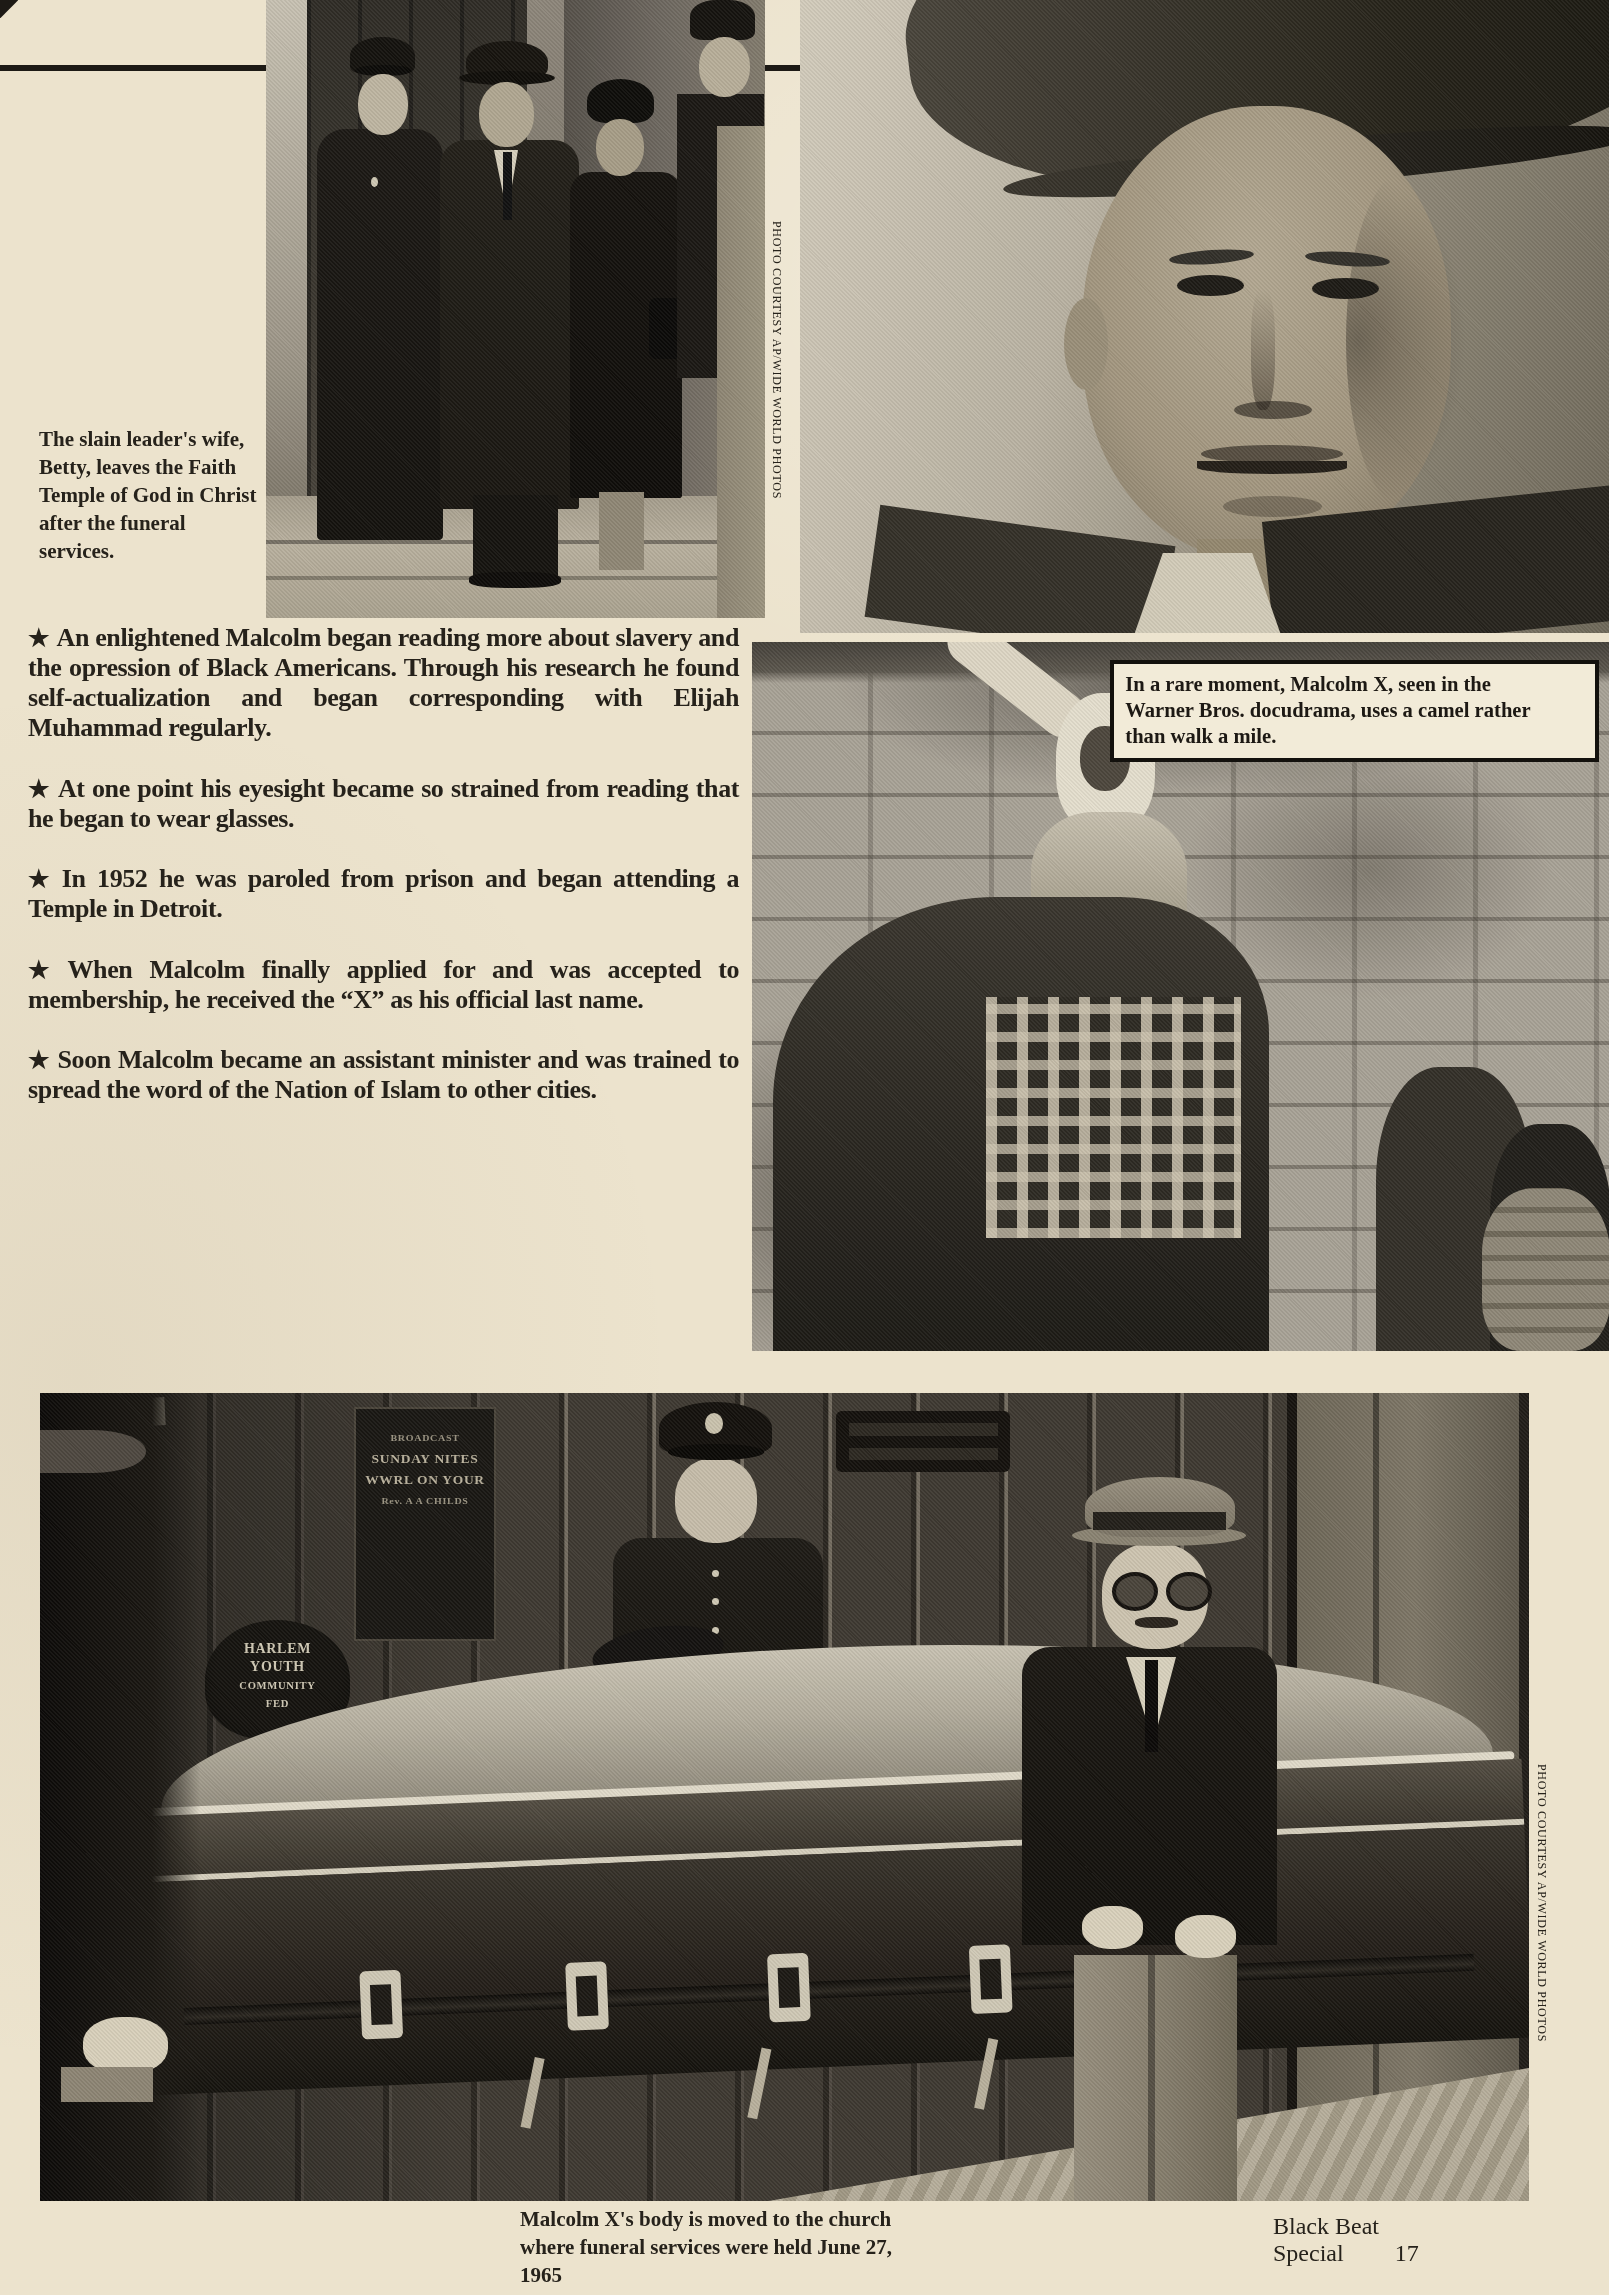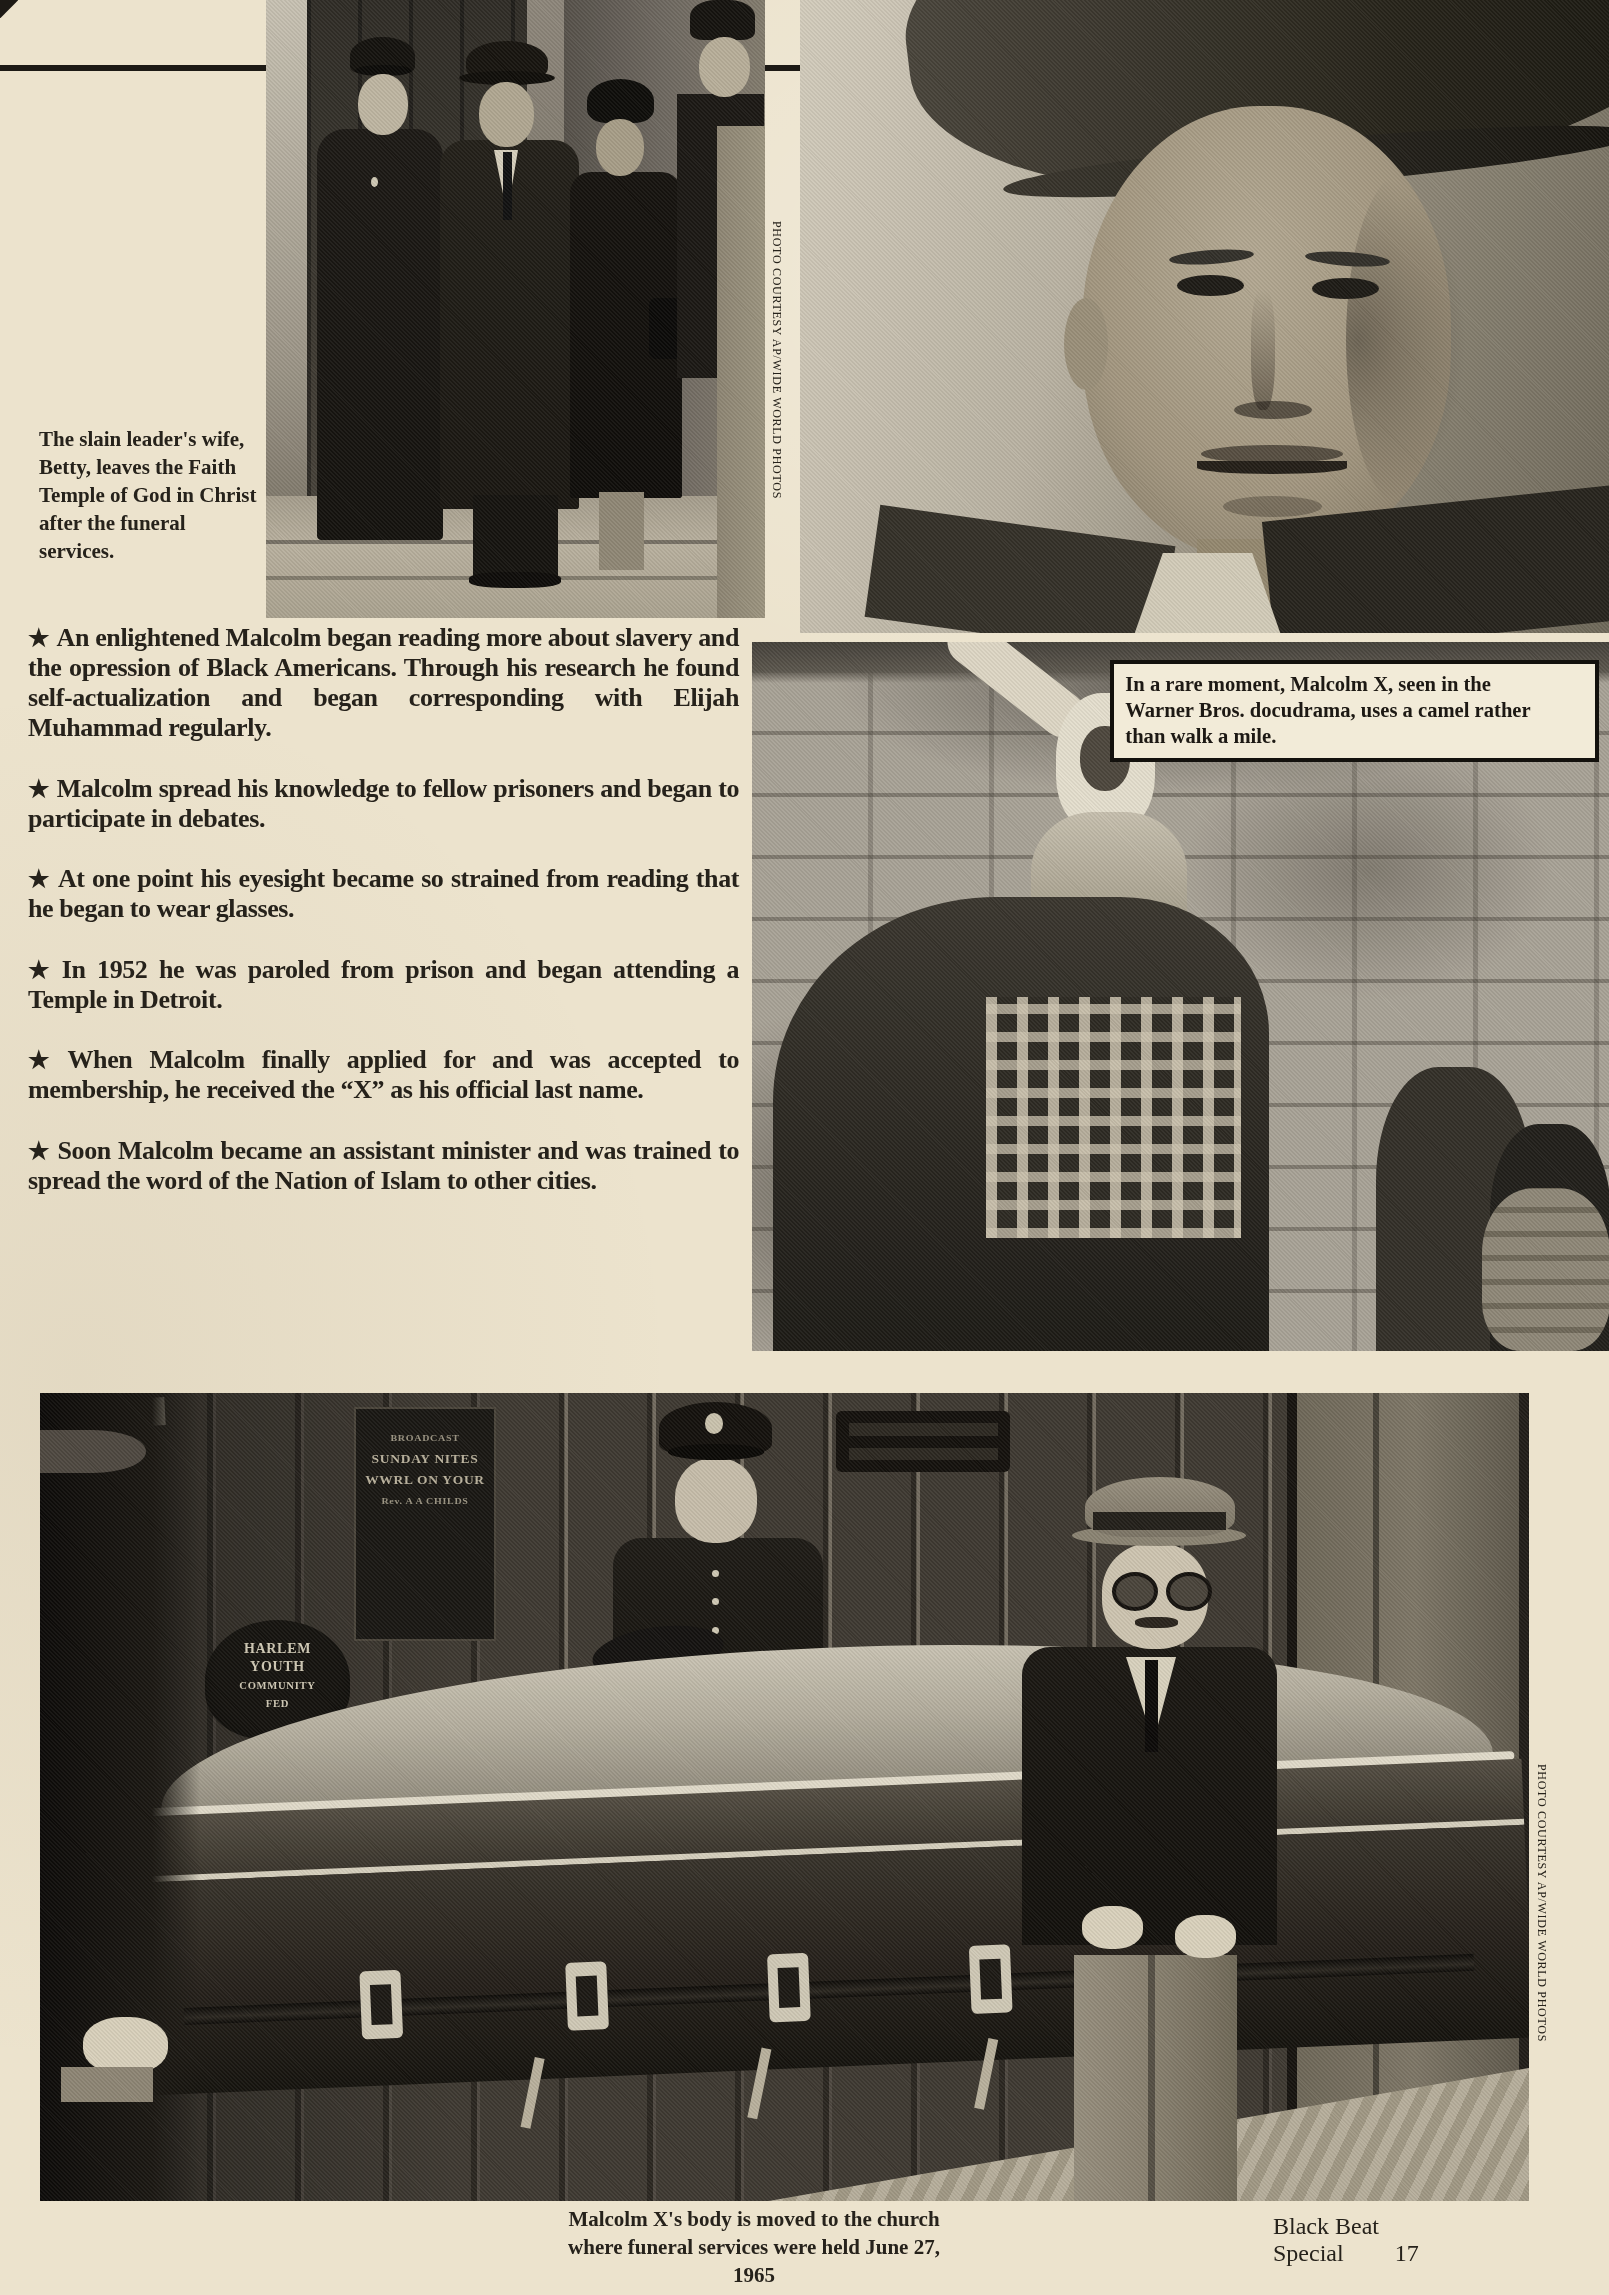--- a/index.html
+++ b/index.html
@@ -216,21 +216,21 @@
   .ca-left-hatbrim{left:0;top:37px;width:106px;height:43px;background:#4e4840;border-radius:0 50% 50% 0;z-index:41;}
   .ca-left-glove{left:43px;top:624px;width:85px;height:57px;background:#d8d0bb;border-radius:45%;z-index:42;}
   .ca-left-cuff{left:21px;top:674px;width:92px;height:35px;background:#8d8574;z-index:42;}
   
   .ca-floor{left:723px;top:660px;width:766px;height:149px;z-index:25;
     background:repeating-linear-gradient(115deg,#b6ae9b 0 11.3px,#a09884 11.3px 23px);
     clip-path:polygon(0 100%,100% 10%,100% 100%);}
 
   
   .caption-bottom{position:absolute;left:520px;top:2205px;width:468px;font-weight:bold;font-size:21px;line-height:28px;color:#26221b;}
-  .caption-bottom .cap-line{display:block;text-align:center;}
+  .caption-bottom .cap-line{display:block;}
   .footer{position:absolute;left:1273px;top:2213px;width:255px;font-size:24px;color:#26221b;}
   .footer .pagenum{margin-left:51px;}
 
   
   .corner-mark{position:absolute;left:0;top:0;width:18.4px;height:18.4px;background:#1d1a15;clip-path:polygon(0 0,100% 0,0 100%);}
 </style>
 </head>
 <body>
 
 <div class="page">
@@ -296,21 +296,20 @@
   <div class="caption-left">
     <span class="cap-line">The slain leader's wife,</span>
     <span class="cap-line">Betty, leaves the Faith</span>
     <span class="cap-line">Temple of God in Christ</span>
     <span class="cap-line">after the funeral</span>
     <span class="cap-line">services.</span>
   </div>
 
   <ul class="bullets">
     <li><span class="star">★</span><span>An enlightened Malcolm began reading more about slavery and the opression of Black Americans. Through his research he found self-actualization and began corresponding with Elijah Muhammad regularly.</span></li>
-    <li><span class="star">★</span><span>Malcolm spread his knowledge to fellow prisoners and began to participate in debates.</span></li>
     <li><span class="star">★</span><span>At one point his eyesight became so strained from reading that he began to wear glasses.</span></li>
     <li><span class="star">★</span><span>In 1952 he was paroled from prison and began attending a Temple in Detroit.</span></li>
     <li><span class="star">★</span><span>When Malcolm finally applied for and was accepted to membership, he received the “X” as his official last name.</span></li>
     <li><span class="star">★</span><span>Soon Malcolm became an assistant minister and was trained to spread the word of the Nation of Islam to other cities.</span></li>
   </ul>
 
   <figure class="photo photo-camel">
     <div class="art pc-topband"></div>
     <div class="art pc-arm"></div>
     <div class="art pc-head"></div>

